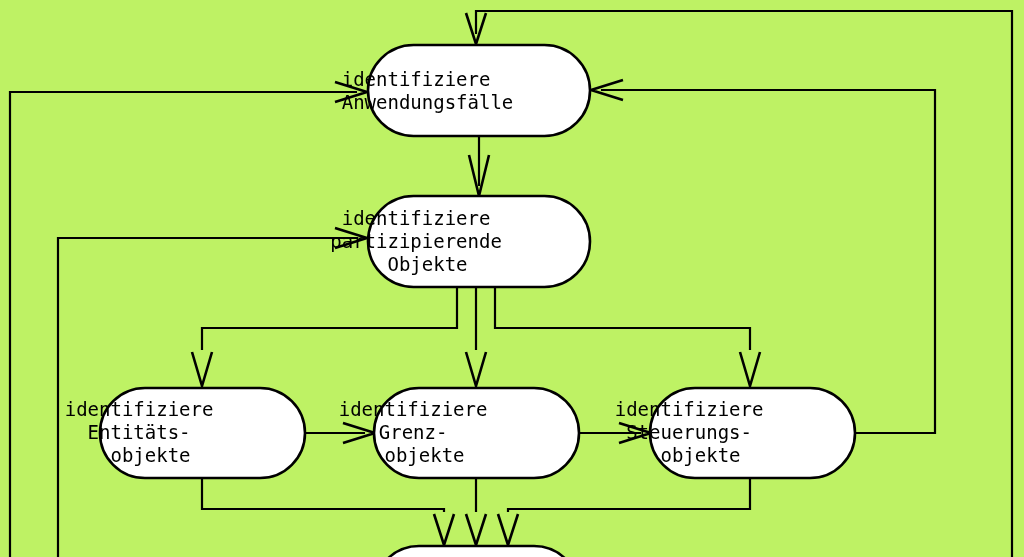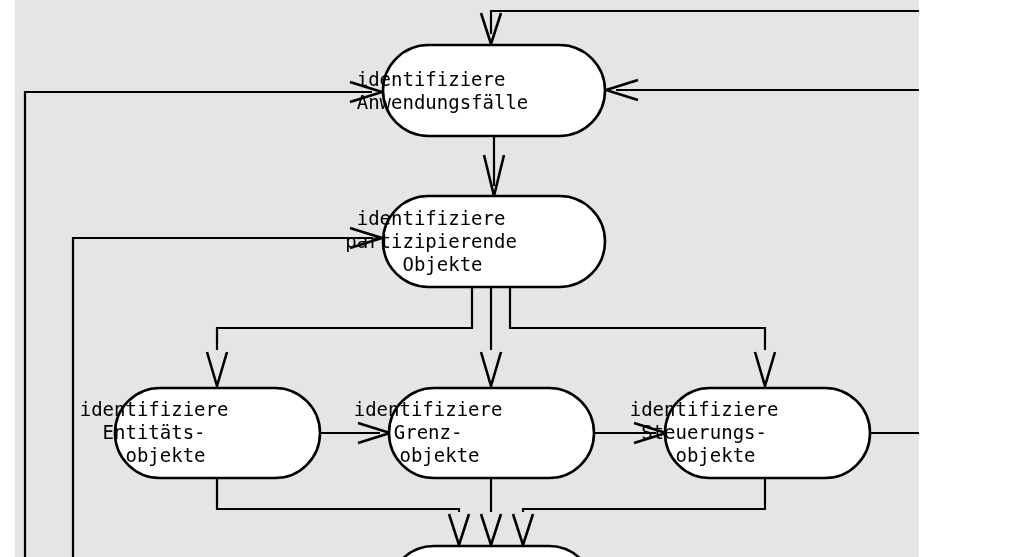--- a/index.html
+++ b/index.html
@@ -6,25 +6,24 @@
   html, body {
     margin: 0;
     padding: 0;
     background: #ffffff;
   }
   body {
     font-family: "DejaVu Sans Mono", "Liberation Mono", monospace;
   }
   #diagram-root {
     position: relative;
-    width: 904px;
+    width: 1024px;
     height: 557px;
-    background: #e5e5e5;
+    background: #bef264;
     overflow: hidden;
-    margin-left: 15px;
   }
   #flow-svg {
     position: absolute;
     top: 0;
     left: 0;
     width: 1024px;
     height: 557px;
     display: block;
   }
   .edge-line {

